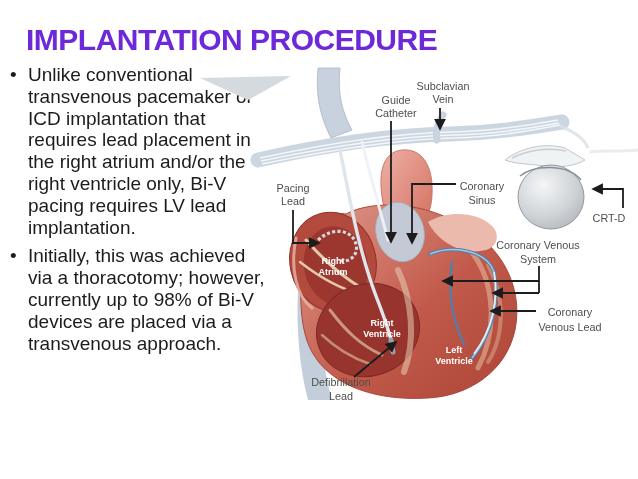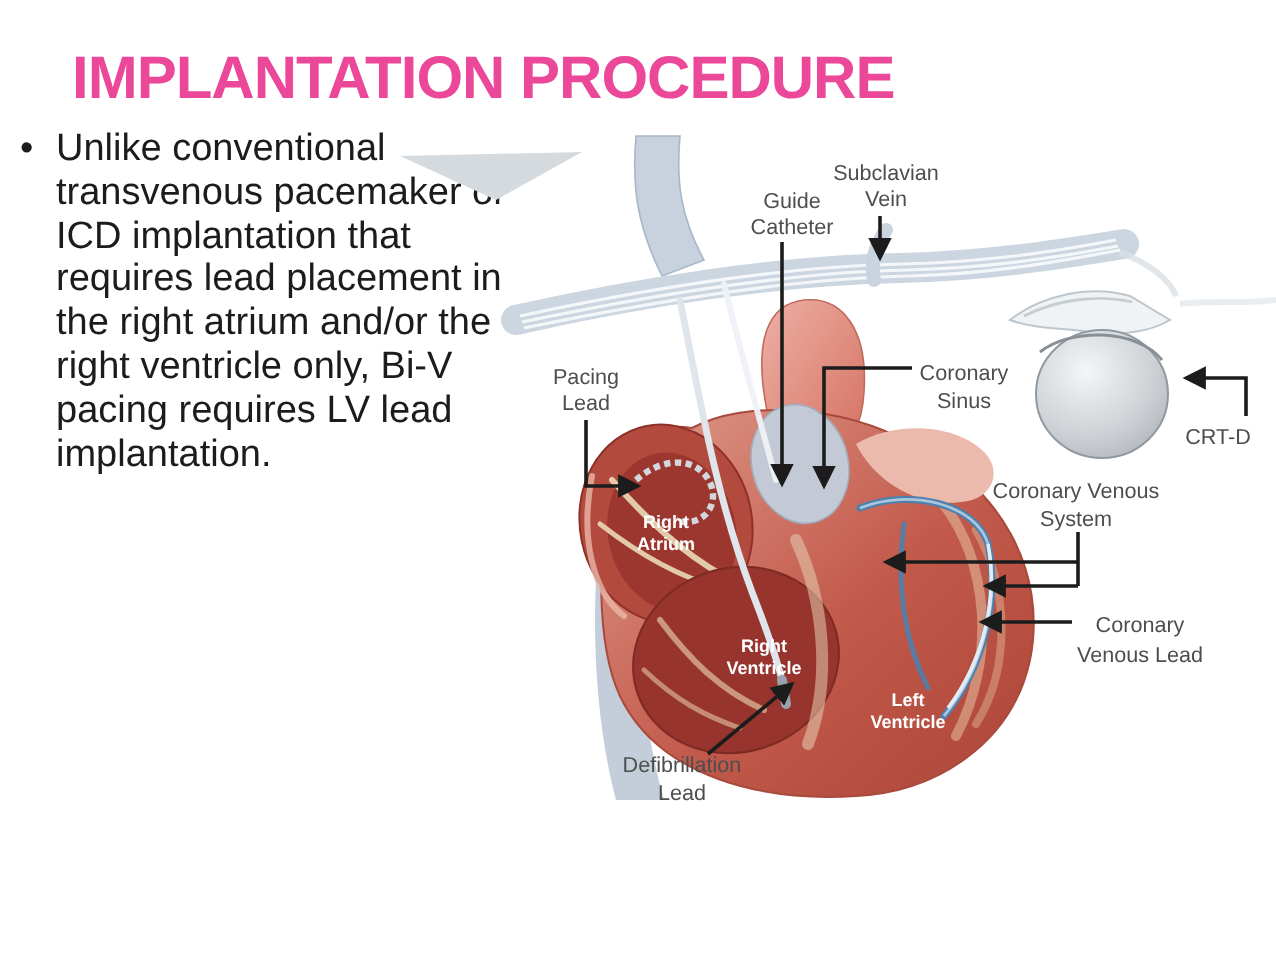--- a/index.html
+++ b/index.html
@@ -3,23 +3,23 @@
 <meta charset="utf-8">
 <style>
   html,body{margin:0;padding:0;}
   body{
     width:638px;height:479px;position:relative;overflow:hidden;
     background:#ffffff;
     font-family:"Liberation Sans", sans-serif;
   }
   .slide{position:absolute;inset:0;background:#fff;}
   .title{
-    position:absolute;left:36px;top:23px;margin:0;
+    position:absolute;left:26px;top:23px;margin:0;
     font-size:30px;font-weight:bold;letter-spacing:-0.5px;
-    color:#ec4899;white-space:nowrap;
+    color:#6d28d9;white-space:nowrap;
   }
   .bullets{
     position:absolute;left:8px;top:64px;width:266px;
     margin:0;padding:0;list-style:none;
     font-size:19px;line-height:21.8px;color:#1c1c1c;
   }
   .bullets li{
     position:relative;padding-left:20px;margin-bottom:7px;
   }
   .bullets li::before{
@@ -36,20 +36,21 @@
 </style>
 </head>
 <body>
 
 <div class="slide">
 
   <h1 class="title">IMPLANTATION PROCEDURE</h1>
 
   <ul class="bullets">
     <li>Unlike conventional transvenous pacemaker or ICD implantation that requires lead placement in the right atrium and/or the right ventricle only, Bi-V pacing requires LV lead implantation.</li>
+    <li>Initially, this was achieved via a thoracotomy; however, currently up to 98% of Bi-V devices are placed via a transvenous approach.</li>
   </ul>
 
   <svg class="diagram" viewBox="195 64 443 340" width="443" height="340">
     <defs>
       <marker id="arw" viewBox="0 0 10 10" refX="8.5" refY="5" markerWidth="6.5" markerHeight="6.5" orient="auto">
         <path d="M0,0 L10,5 L0,10 z" fill="#1c1c1c"></path>
       </marker>
       <linearGradient id="gHeart" x1="0" y1="0" x2="1" y2="1">
         <stop offset="0" stop-color="#e09a8b"></stop>
         <stop offset="0.55" stop-color="#c25a4b"></stop>

